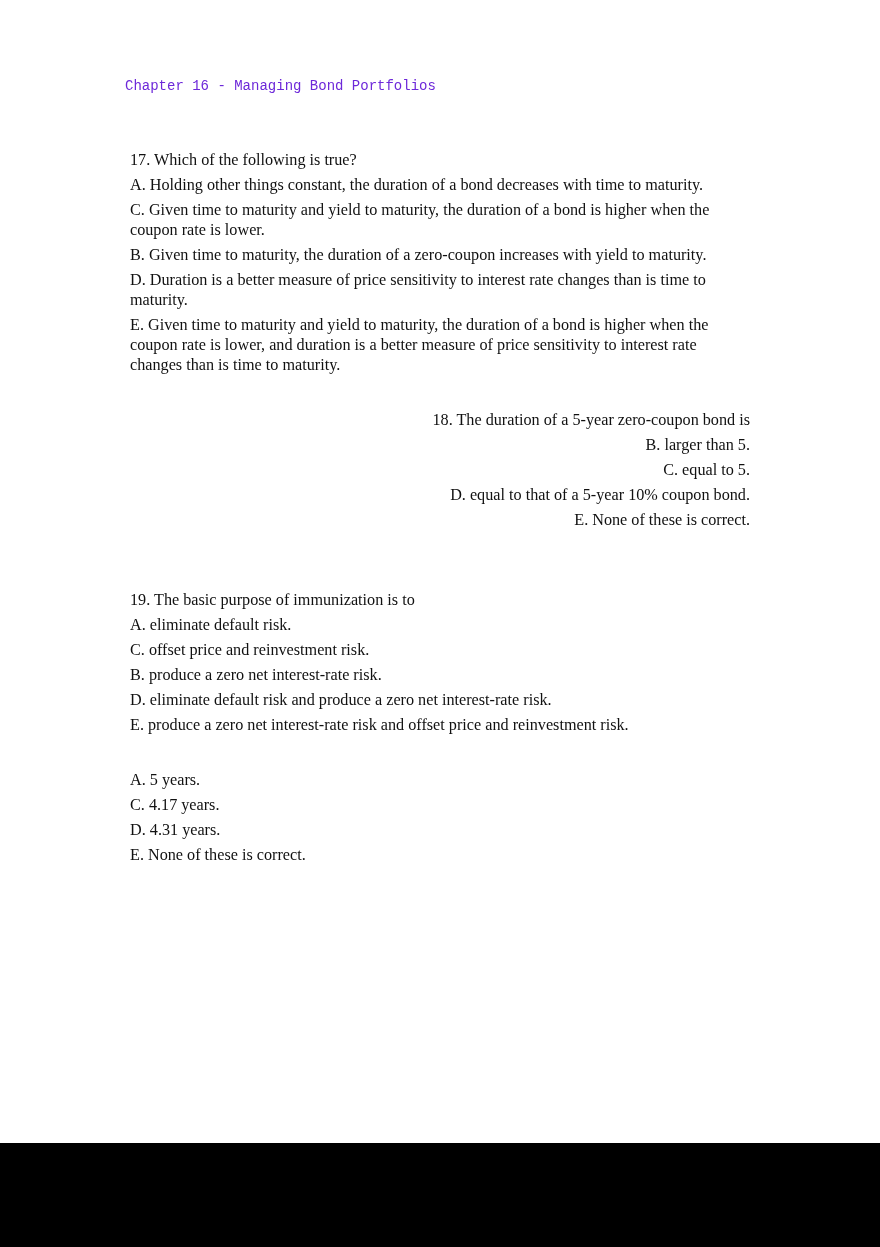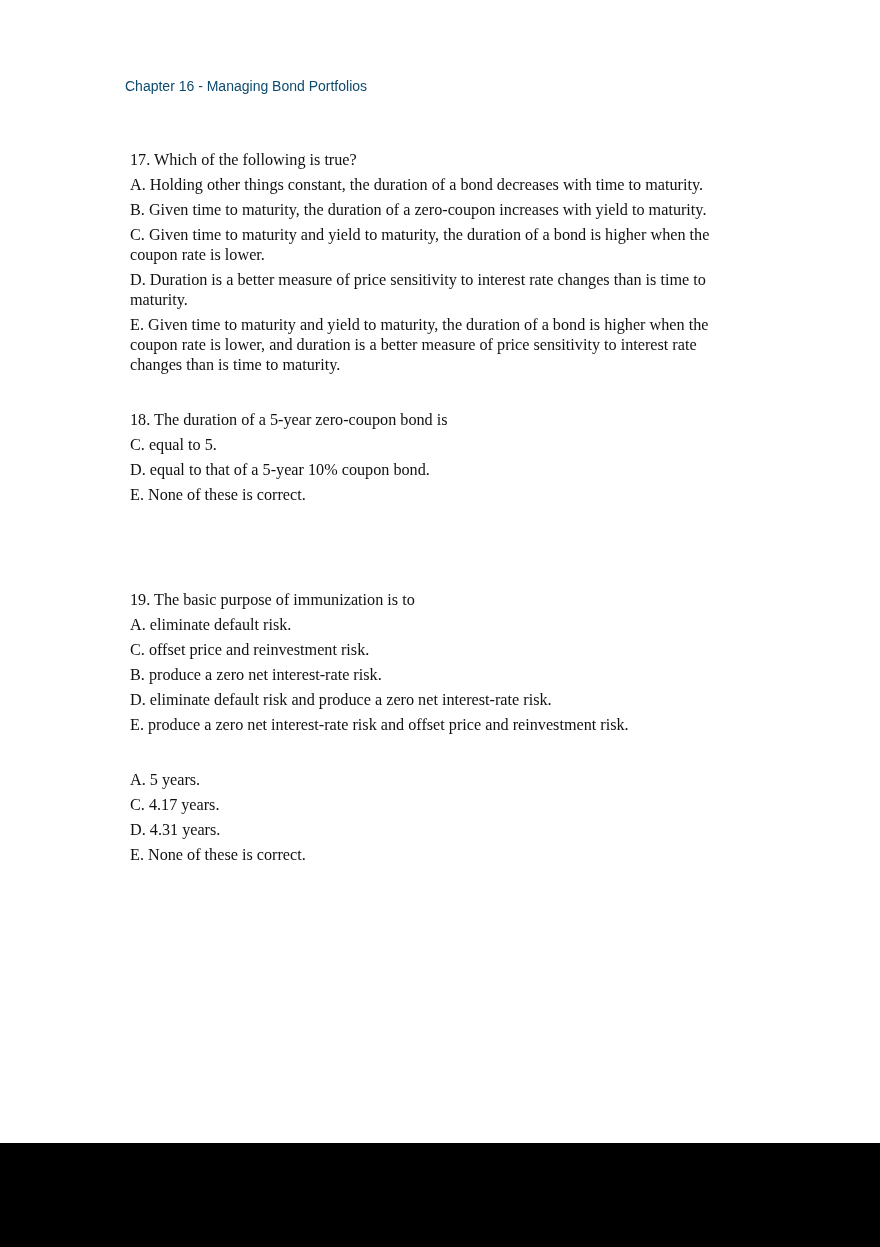--- a/index.html
+++ b/index.html
@@ -1,42 +1,43 @@
 <!DOCTYPE html>
 <html><head>
   <meta charset="utf-8">
   <style>
     html, body { margin: 0; padding: 0; }
     body { width: 880px; height: 1247px; background: #000; position: relative; overflow: hidden; }
     .page { position: absolute; left: 0; top: 0; width: 880px; height: 1143px; background: #fff; }
-    .header { position: absolute; left: 125px; top: 78px; font-family: Liberation Sans, sans-serif; font-size: 14px; color: #0c4a6e; }
+    .header { position: absolute; left: 125px; top: 78px; font-family: Liberation Mono, monospace; font-size: 14px; color: #6d28d9; }
     .q { position: absolute; left: 125px; width: 630px; font-family: "Liberation Serif", serif; font-size: 16.2px; line-height: 20px; color: #111; }
     .q div { margin: 5px; }
     #q17 { top: 145px; }
-    #q18 { top: 405px; }
+    #q18 { top: 405px; text-align: right; }
     #q19 { top: 585px; }
     #q20 { top: 765px; width: 610px; }
   </style>
 </head>
 <body>
 
 <div class="page">
   <div class="header">Chapter 16 - Managing Bond Portfolios</div>
 
   <div class="q" id="q17">
     <div>17. Which of the following is true?</div>
     <div>A. Holding other things constant, the duration of a bond decreases with time to maturity.</div>
+    <div>C. Given time to maturity and yield to maturity, the duration of a bond is higher when the coupon rate is lower.</div>
     <div>B. Given time to maturity, the duration of a zero-coupon increases with yield to maturity.</div>
-    <div>C. Given time to maturity and yield to maturity, the duration of a bond is higher when the coupon rate is lower.</div>
     <div>D. Duration is a better measure of price sensitivity to interest rate changes than is time to maturity.</div>
     <div>E. Given time to maturity and yield to maturity, the duration of a bond is higher when the coupon rate is lower, and duration is a better measure of price sensitivity to interest rate changes than is time to maturity.</div>
   </div>
 
   <div class="q" id="q18">
     <div>18. The duration of a 5-year zero-coupon bond is</div>
+    <div>B. larger than 5.</div>
     <div>C. equal to 5.</div>
     <div>D. equal to that of a 5-year 10% coupon bond.</div>
     <div>E. None of these is correct.</div>
   </div>
 
   <div class="q" id="q19">
     <div>19. The basic purpose of immunization is to</div>
     <div>A. eliminate default risk.</div>
     <div>C. offset price and reinvestment risk.</div>
     <div>B. produce a zero net interest-rate risk.</div>

